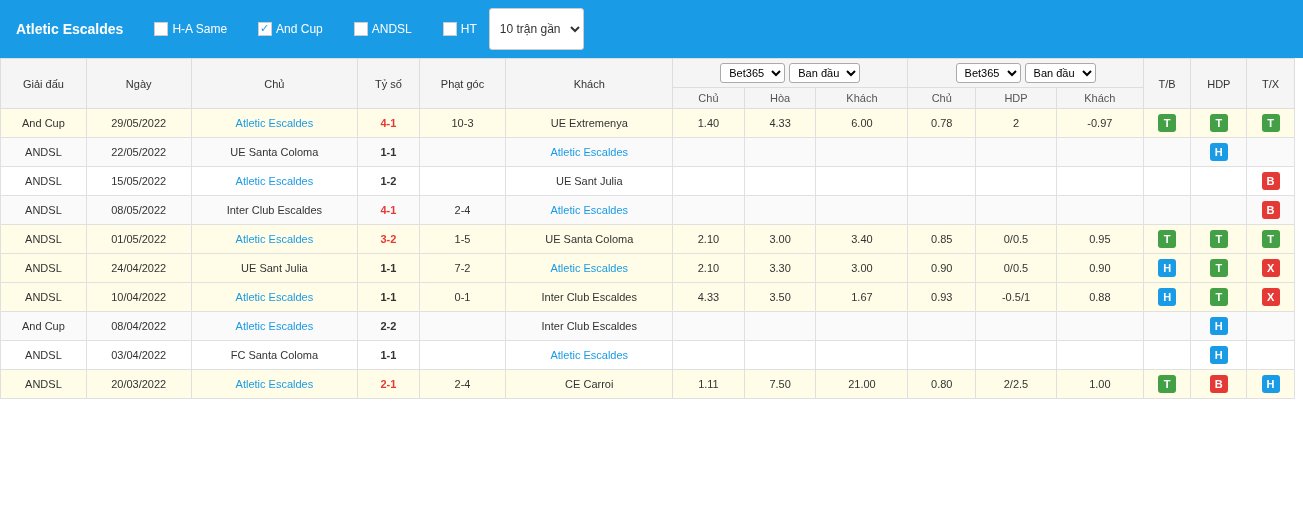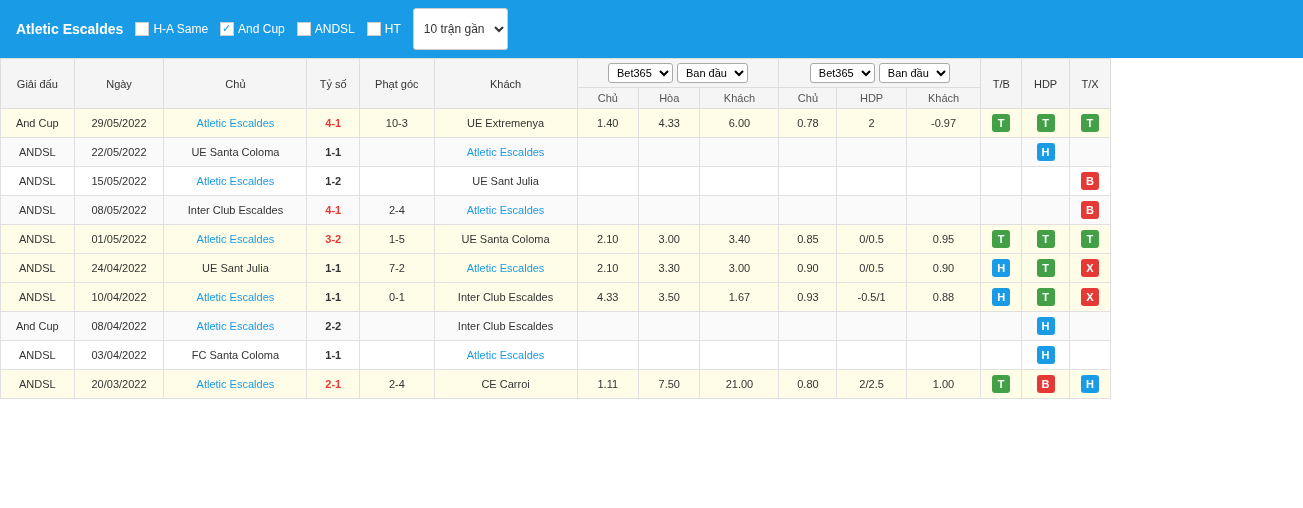--- a/index.html
+++ b/index.html
@@ -16,20 +16,21 @@
     }
     .header-bar .team-name {
       font-weight: bold;
       font-size: 14px;
     }
     .header-bar .filter-item {
       display: flex;
       align-items: center;
       gap: 4px;
       font-size: 12px;
+      margin-left: 19px;
     }
     .header-bar .checkbox-icon {
       width: 14px; height: 14px;
       background: white;
       display: inline-block;
       border: 1px solid #ccc;
     }
     .header-bar .checkbox-checked {
       width: 14px; height: 14px;
       background: white;
@@ -49,21 +50,21 @@
       background: white;
       color: #333;
       border: 1px solid #ccc;
       padding: 12px 6px;
       font-size: 12px;
       border-radius: 3px;
       cursor: pointer;
     }
 
     table {
-      width: 1111px;
+      width: 1295px;
       border-collapse: collapse;
     }
     thead tr th {
       background: #f5f5f5;
       border: 1px solid #ddd;
       padding: 4px 6px;
       text-align: center;
       font-weight: normal;
       color: #333;
       font-size: 11px;

